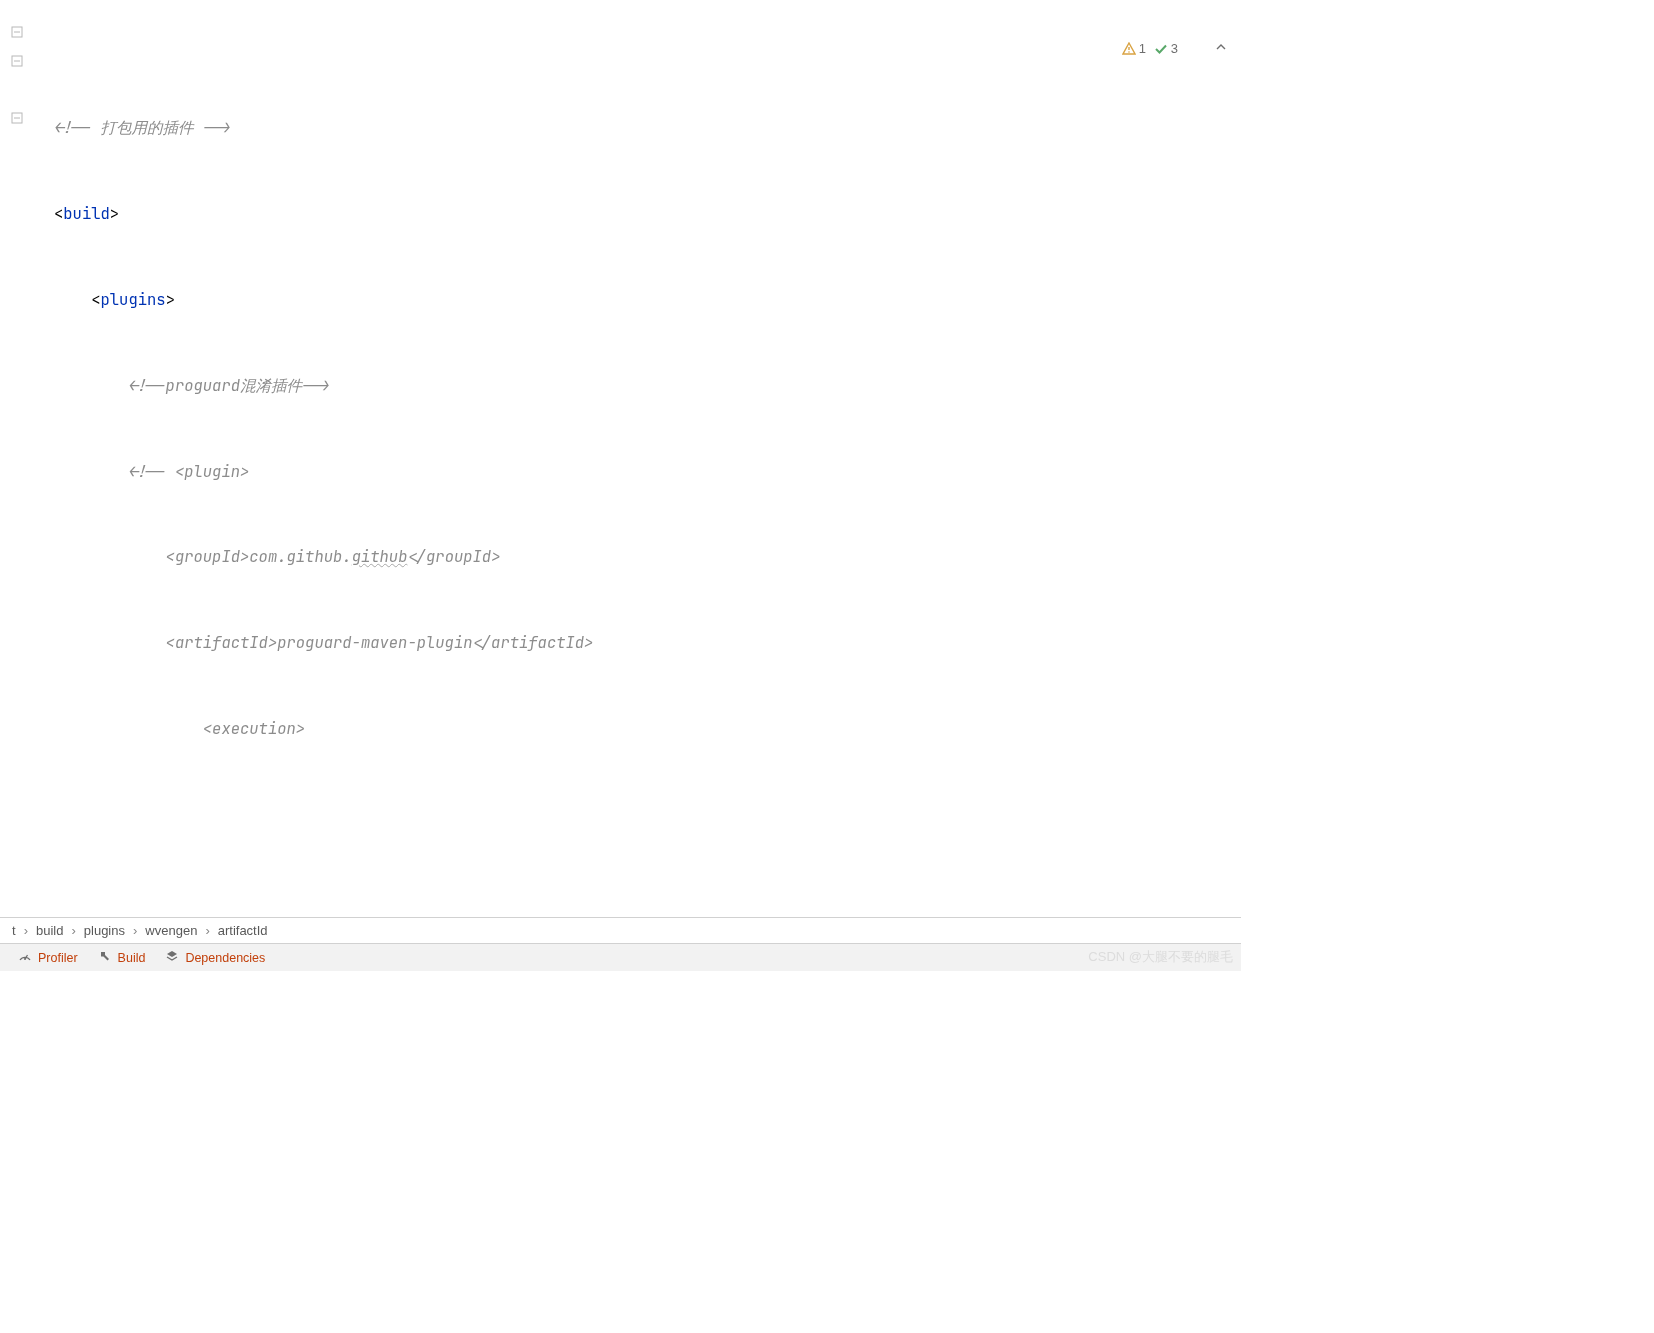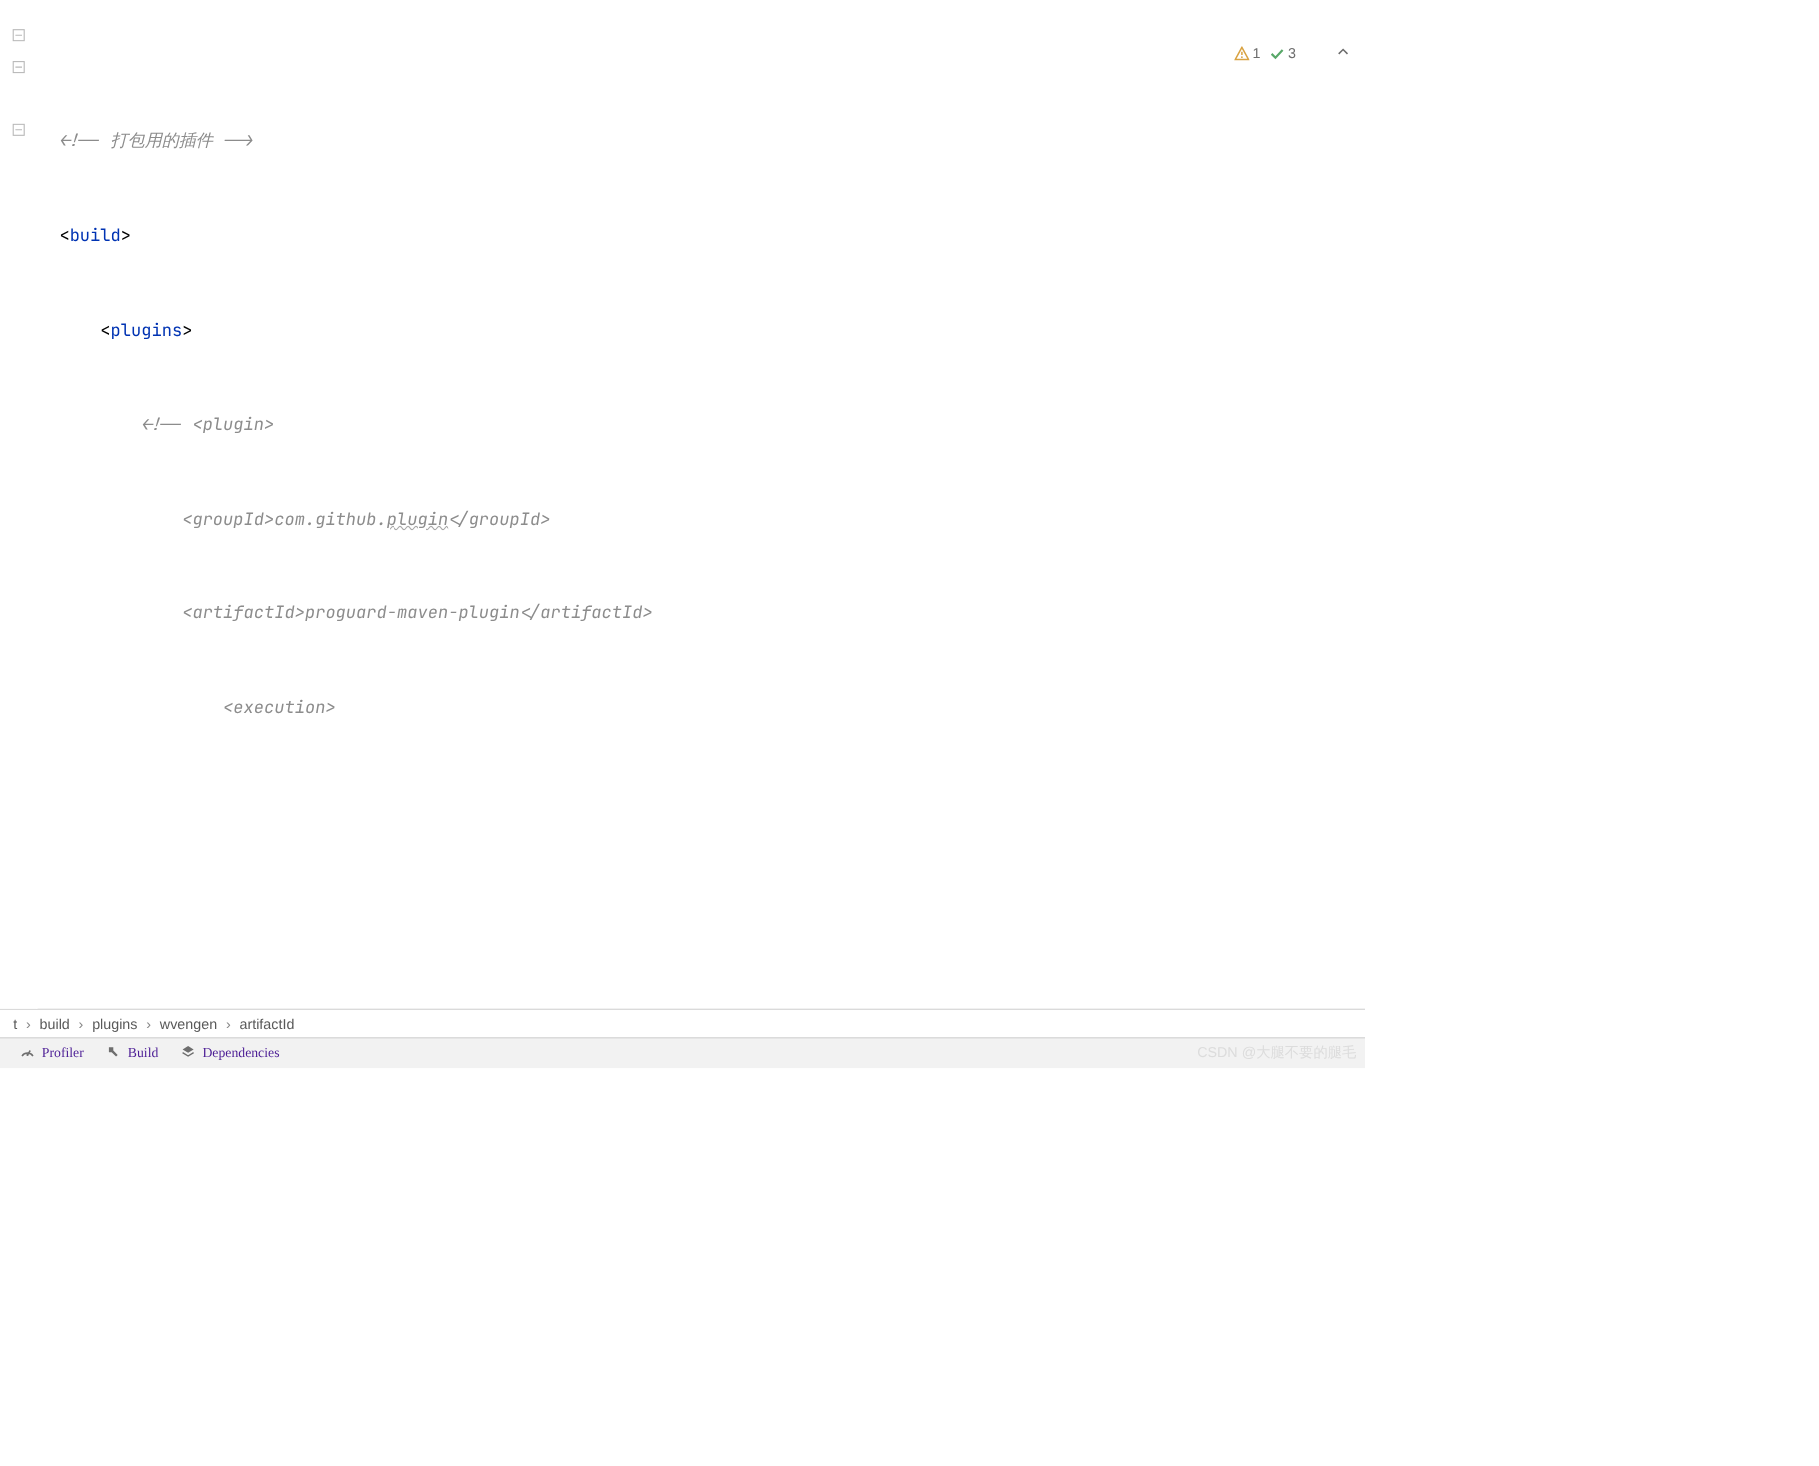--- a/index.html
+++ b/index.html
@@ -85,23 +85,23 @@
     }
     .crumb { padding: 0 2px; }
     .crumb-sep { color: #888; padding: 0 6px; }
     .tool-window-bar {
       height: 28px;
       border-top: 1px solid #d1d1d1;
       background: #f2f2f2;
       display: flex;
       align-items: center;
       padding: 4px 8px;
-      font-family: Liberation Serif, serif;
+      font-family: Liberation Sans, sans-serif;
       font-size: 12.5px;
-      color: #4c1d95;
+      color: #c2410c;
     }
     .tool-btn {
       display: flex;
       align-items: center;
       gap: 6px;
       padding: 0 10px;
       height: 100%;
       cursor: pointer;
     }
     .tool-btn svg { width: 14px; height: 14px; }
@@ -159,22 +159,23 @@
       <span>
         <svg width="12" height="12" viewBox="0 0 12 12">
             <path d="M2 8 L6 4 L10 8" fill="none" stroke="#6e6e6e" stroke-width="1.4"></path>
           </svg>
       </span>
     </div>
 
     <div class="code-line"><span class="comment">&lt;!-- 打包用的插件 --&gt;</span></div>
     <div class="code-line"><span class="tag-bracket">&lt;</span><span class="tag-name">build</span><span class="tag-bracket">&gt;</span></div>
     <div class="code-line"><span>    </span><span class="tag-bracket">&lt;</span><span class="tag-name">plugins</span><span class="tag-bracket">&gt;</span></div>
+    <div class="code-line"><span>        </span><span class="comment">&lt;!--proguard混淆插件--&gt;</span></div>
     <div class="code-line"><span>        </span><span class="comment">&lt;!-- &lt;plugin&gt;</span></div>
-    <div class="code-line"><span>            </span><span class="comment">&lt;groupId&gt;com.github.</span><span class="comment wavy">plugin</span><span class="comment">&lt;/groupId&gt;</span></div>
+    <div class="code-line"><span>            </span><span class="comment">&lt;groupId&gt;com.github.</span><span class="comment wavy">github</span><span class="comment">&lt;/groupId&gt;</span></div>
     <div class="code-line"><span>            </span><span class="comment">&lt;artifactId&gt;proguard-maven-plugin&lt;/artifactId&gt;</span></div>
     <div class="code-line"><span>                </span><span class="comment">&lt;execution&gt;</span></div>
     
     
     
     
     
     
     
     

